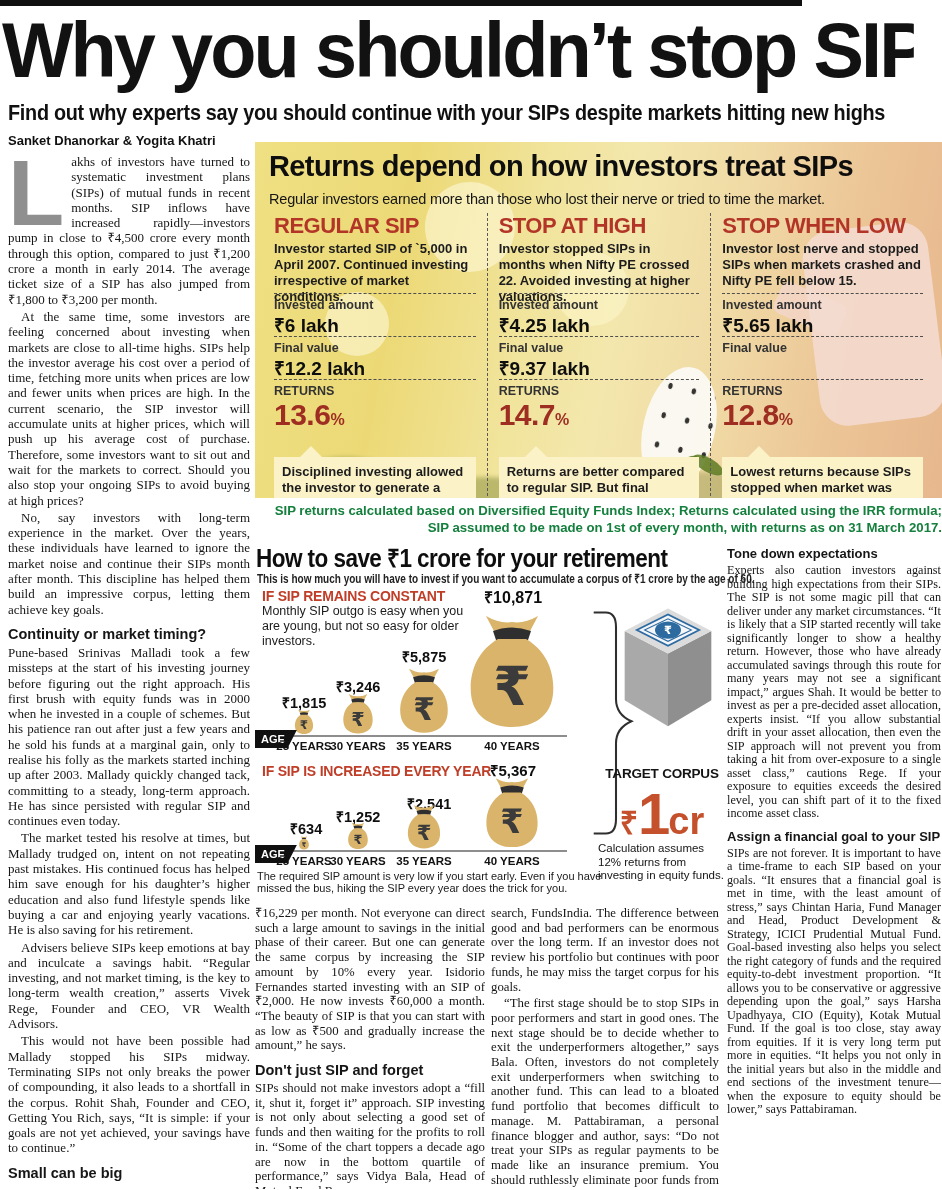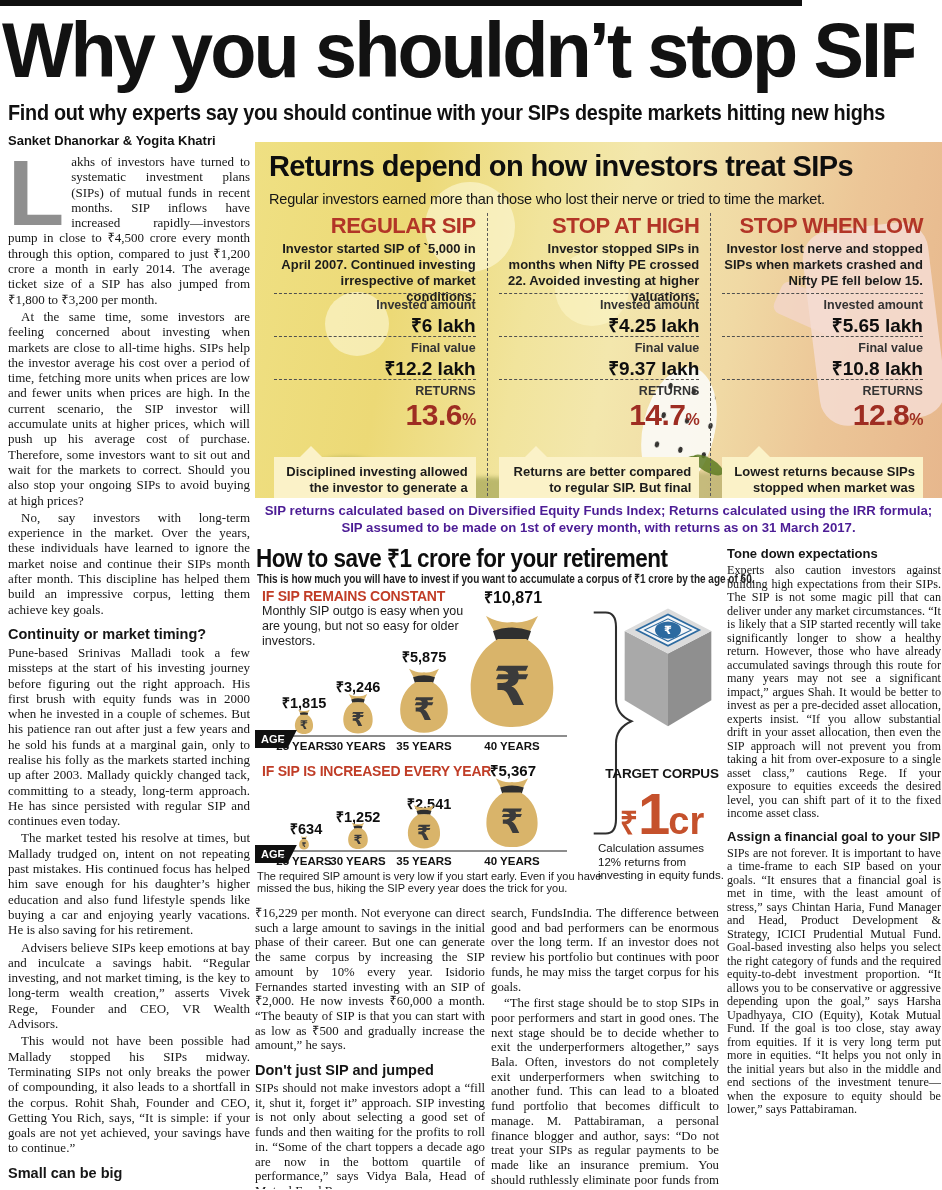--- a/index.html
+++ b/index.html
@@ -53,36 +53,36 @@
     border-radius:50%;transform:rotate(13deg);opacity:.95;
     background-image:radial-gradient(#2c2c2c 2.1px,transparent 2.6px);background-size:24px 30px;background-position:6px 8px;}
   .leaf{position:absolute;width:34px;height:14px;background:#5c7a22;border-radius:50%;opacity:.85;}
   .lf1{left:412px;top:318px;transform:rotate(-35deg);}
   .lf2{left:436px;top:316px;transform:rotate(30deg);}
 
   .info-inner{position:relative;z-index:2;}
   .info-title{margin:8px 0 2px 14px;font-weight:bold;font-size:29px;letter-spacing:-.6px;color:#0e0e0e;}
   .info-sub{margin:8px 0 6px 14px;font-size:14.5px;letter-spacing:-.2px;color:#151515;}
   .info-cols{display:flex;padding:0 8px;}
-  .info-col{width:33.33%;padding:0 11px;box-sizing:border-box;text-align:right;}
+  .info-col{width:33.33%;padding:0 11px;box-sizing:border-box;}
   .info-col + .info-col{border-left:1px dashed #5a5a5a;}
   .ic-head{font-size:22px;font-weight:bold;color:#b23527;letter-spacing:-.5px;height:26px;}
   .ic-desc{font-size:13px;font-weight:bold;line-height:16px;height:52px;color:#1c1c1c;margin-top:2px;}
   .ic-stat{border-top:1px dashed #4f4f4f;padding-top:4px;height:38px;}
   .ic-label{font-size:12.5px;font-weight:bold;color:#333;}
   .ic-value{font-size:19px;font-weight:bold;color:#0e0e0e;}
   .ic-returns{border-top:1px dashed #4f4f4f;padding-top:4px;height:52px;}
   .ic-pct{font-size:30px;font-weight:bold;color:#9e2d22;letter-spacing:-.5px;}
   .ic-pct .pctsign{font-size:16px;}
   .ic-note{position:relative;background:#fbf2c8;margin-top:21px;padding:7px 8px;height:50px;
     font-size:13px;font-weight:bold;line-height:16px;color:#1c1c1c;}
   .ic-note:before{content:"";position:absolute;top:-11px;left:26px;border:11px solid transparent;
     border-bottom:11px solid #fbf2c8;border-top:none;}
-  .info-foot{position:absolute;left:255px;top:502px;width:687px;text-align:center;
-    font-family:"Liberation Sans",sans-serif;font-weight:bold;font-size:13.2px;line-height:17px;color:#4c1d95;}
+  .info-foot{position:absolute;left:255px;top:502px;width:687px;text-align:right;
+    font-family:"Liberation Sans",sans-serif;font-weight:bold;font-size:13.2px;line-height:17px;color:#15803d;}
 
   
   .retire{position:absolute;left:255px;top:540px;width:468px;height:366px;overflow:visible;
     font-family:"Liberation Sans",sans-serif;color:#111;}
   .ret-title{position:absolute;left:1px;top:0;font-weight:bold;font-size:25px;letter-spacing:-.6px;
     white-space:nowrap;transform:scaleX(.9);transform-origin:left top;color:#0e0e0e;}
   .ret-sub{position:absolute;left:2px;top:30px;font-weight:bold;font-size:12.5px;white-space:nowrap;
     transform:scaleX(.8);transform-origin:left top;color:#222;}
   .ret-h{position:absolute;font-weight:bold;font-size:14px;color:#c03d27;letter-spacing:-.2px;}
   .ret-desc{position:absolute;font-size:12.5px;line-height:15px;color:#1a1a1a;width:215px;}
@@ -191,21 +191,20 @@
 
         <div class="info-col">
           <div class="ic-head">STOP WHEN LOW</div>
           <div class="ic-desc">Investor lost nerve and stopped SIPs when markets crashed and Nifty PE fell below 15.</div>
           <div class="ic-stat">
             <div class="ic-label">Invested amount</div>
             <div class="ic-value">₹5.65 lakh</div>
           </div>
           <div class="ic-stat">
             <div class="ic-label">Final value</div>
-            <div class="ic-value">₹10.8 lakh</div>
           </div>
           <div class="ic-returns">
             <div class="ic-label">RETURNS</div>
             <div class="ic-pct"><span>12.8</span><span class="pctsign">%</span></div>
           </div>
           <div class="ic-note">Lowest returns because SIPs stopped when market was low. Very purpose of SIPs defeated.</div>
         </div>
 
       </div>
     </div>
@@ -325,21 +324,21 @@
     <polygon points="33,37 60,24 87,37 60,50" fill="none" stroke="#2c6aa0" stroke-width="1.2"></polygon>
     <ellipse cx="60" cy="37" rx="15" ry="10" fill="#2c6aa0"></ellipse>
     <text x="60" y="41" text-anchor="middle" font-size="13" font-weight="bold" fill="#ffffff" font-family="DejaVu Sans, sans-serif">₹</text>
   </svg>
   <div class="target-label">TARGET CORPUS</div>
   <div class="target-value"><span class="tv-r">₹</span><span class="tv-n">1</span><span class="tv-u">cr</span></div>
   <div class="target-note">Calculation assumes 12% returns from investing in equity funds.</div>
 
   <div class="bodycol mid-a">
     <p>₹16,229 per month. Not everyone can direct such a large amount to savings in the initial phase of their career. But one can generate the same corpus by increasing the SIP amount by 10% every year. Isidorio Fernandes started investing with an SIP of ₹2,000. He now invests ₹60,000 a month. “The beauty of SIP is that you can start with as low as ₹500 and gradually increase the amount,” he says.</p>
-    <div class="subhead">Don't just SIP and jumped</div>
+    <div class="subhead">Don't just SIP and forget</div>
     <p>SIPs should not make investors adopt a “fill it, shut it, forget it” approach. SIP investing is not only about selecting a good set of funds and then waiting for the profits to roll in. “Some of the chart toppers a decade ago are now in the bottom quartile of performance,” says Vidya Bala, Head of Mutual Fund Re-</p>
   </div>
   <div class="bodycol mid-b">
     <p>search, FundsIndia. The difference between good and bad performers can be enormous over the long term. If an investor does not review his portfolio but continues with poor funds, he may miss the target corpus for his goals.</p>
     <p class="ind">“The first stage should be to stop SIPs in poor performers and start in good ones. The next stage should be to decide whether to exit the underperformers altogether,” says Bala. Often, investors do not completely exit underperformers when switching to another fund. This can lead to a bloated fund portfolio that becomes difficult to manage. M. Pattabiraman, a personal finance blogger and author, says: “Do not treat your SIPs as regular payments to be made like an insurance premium. You should ruthlessly eliminate poor funds from the portfolio.”</p>
   </div>
 
   <div class="bodycol col-right">
     <div class="subhead" style="margin-top:0;">Tone down expectations</div>
     <p>Experts also caution investors against building high expectations from their SIPs. The SIP is not some magic pill that can deliver under any market circumstances. “It is likely that a SIP started recently will take significantly longer to show a healthy return. However, those who have already accumulated savings through this route for many years may not see a significant impact,” argues Shah. It would be better to invest as per a pre-decided asset allocation, experts insist. “If you allow substantial drift in your asset allocation, then even the SIP approach will not prevent you from taking a hit from over-exposure to a single asset class,” cautions Rege. If your exposure to equities exceeds the desired level, you can shift part of it to the fixed income asset class.</p>

